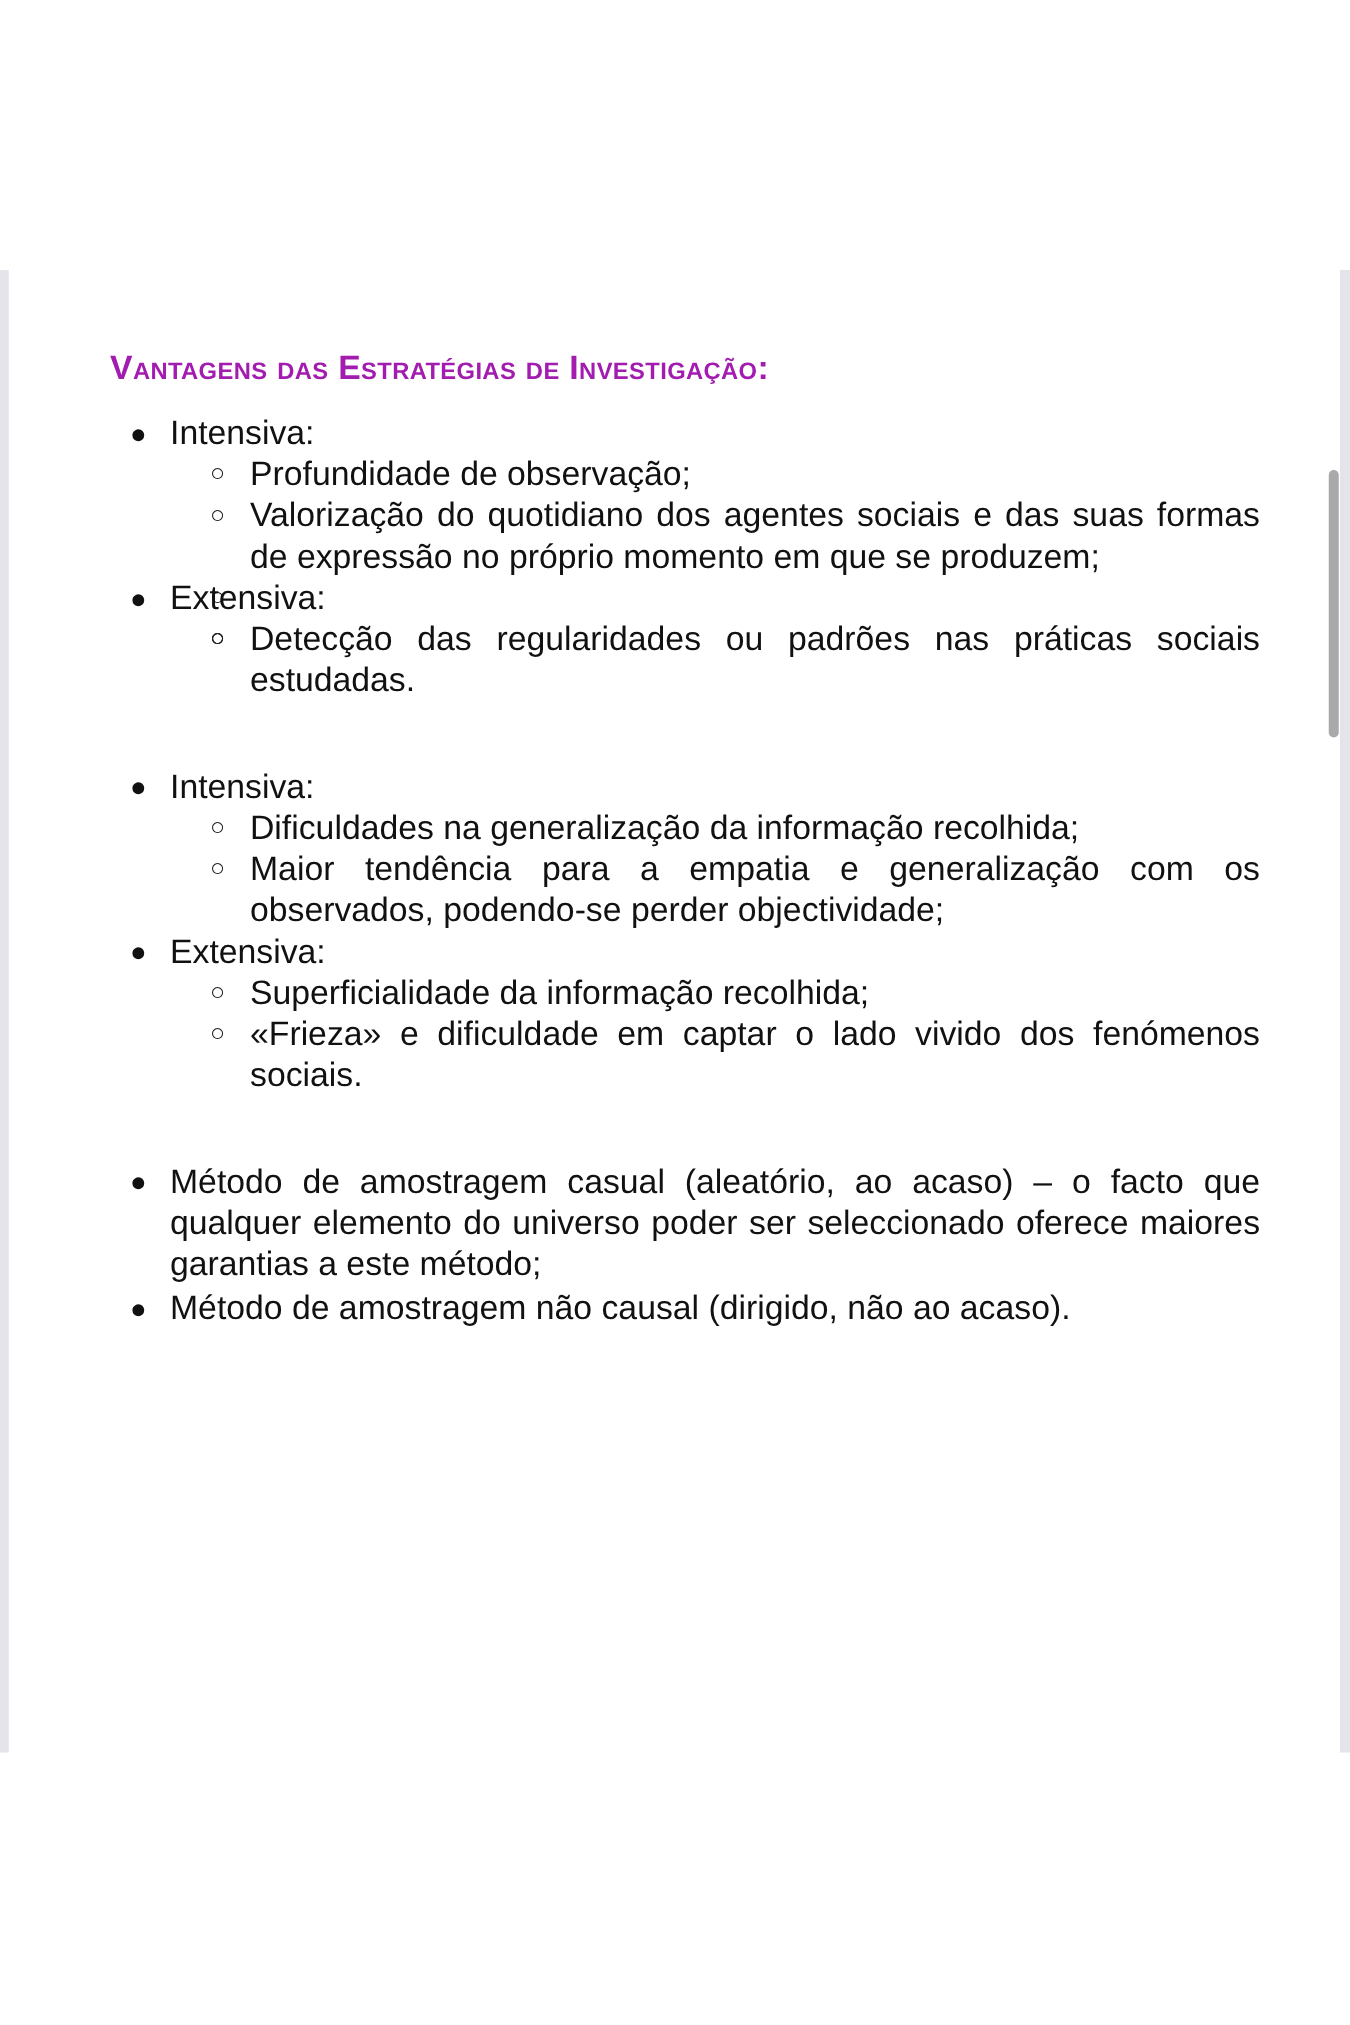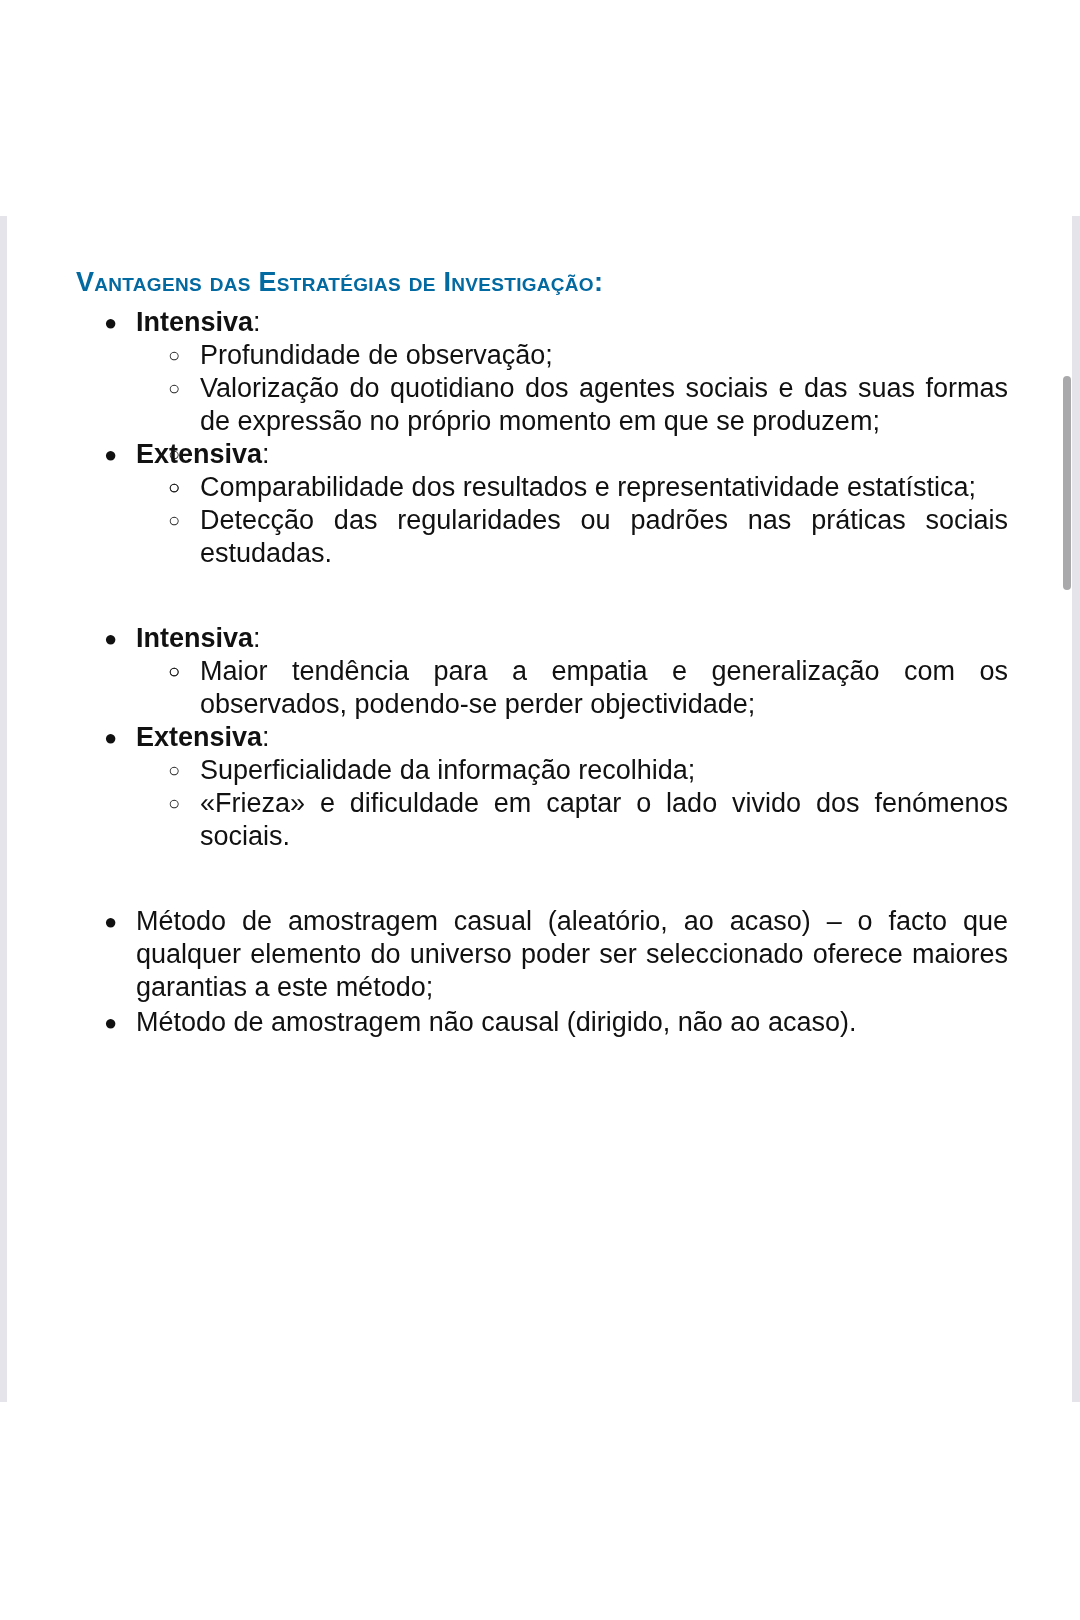--- a/index.html
+++ b/index.html
@@ -3,26 +3,26 @@
 <meta charset="utf-8">
 <style>
   html, body { margin:0; padding:0; }
   body { width:1080px; height:1620px; background:#ffffff; position:relative; overflow:hidden;
          font-family:"Liberation Sans", sans-serif; color:#111; }
   .page { position:absolute; left:0; top:216px; width:1080px; height:1186px; background:#fff; }
   .edge-left { position:absolute; left:0; top:216px; width:7px; height:1186px; background:#e4e4ea; }
   .edge-right { position:absolute; right:0; top:216px; width:8px; height:1186px; background:#e4e4ea; }
   .scroll-thumb { position:absolute; left:1063px; top:376px; width:8px; height:214px; border-radius:4px; background:#a9a9ab; }
   .content { position:absolute; left:72px; top:258px; width:936px; }
-  h2 { margin:4px; font-size:27px; font-weight:bold; color:#0369a1; font-variant:small-caps; letter-spacing:0.3px; line-height:40px; }
+  h2 { margin:16px; font-size:27px; font-weight:bold; color:#a21caf; font-variant:small-caps; letter-spacing:0.3px; line-height:40px; }
   .sec { margin-bottom:52px; }
   ul.l1 { list-style:none; margin:2px 0 0 0; padding:0 0 0 64px; }
   ul.l1 > li { position:relative; font-size:27px; line-height:33px; text-align:justify; }
   ul.l1 > li > .b1 { position:absolute; left:-32px; top:0; font-size:22px; }
-  .label { font-weight:bold; }
+  .label { font-weight:normal; }
   ul.l2 { list-style:none; margin:0; padding:0 0 0 64px; }
   ul.l2 > li { position:relative; font-size:27px; line-height:33px; text-align:justify; }
   ul.l2 > li > .b2 { position:absolute; left:-32px; top:0; font-size:20px; color:#222; }
 </style>
 </head>
 <body>
 
 <div class="page"></div>
 <div class="edge-left"></div>
 <div class="edge-right"></div>
@@ -40,34 +40,34 @@
           <li><span class="b2">○</span><span>Profundidade de observação;</span></li>
           <li><span class="b2">○</span><span>Valorização do quotidiano dos agentes sociais e das suas formas de expressão no próprio momento em que se produzem;</span></li>
           <li><span class="b2">○</span></li>
         </ul>
       </li>
       <li>
         <span class="b1">●</span>
         <span class="label">Extensiva</span><span>:</span>
         <ul class="l2">
           <li><span class="b2">○</span></li>
-          <li><span class="b2">○</span><span>Comparabilidade dos resultados e representatividade estatística;</span></li>
+          <li><span class="b2">○</span></li>
           <li><span class="b2">○</span><span>Detecção das regularidades ou padrões nas práticas sociais estudadas.</span></li>
         </ul>
       </li>
     </ul>
   </div>
 
   <div class="sec">
     <ul class="l1">
       <li>
         <span class="b1">●</span>
         <span class="label">Intensiva</span><span>:</span>
         <ul class="l2">
-          <li><span class="b2">○</span></li>
+          <li><span class="b2">○</span><span>Dificuldades na generalização da informação recolhida;</span></li>
           <li><span class="b2">○</span><span>Maior tendência para a empatia e generalização com os observados, podendo-se perder objectividade;</span></li>
         </ul>
       </li>
       <li>
         <span class="b1">●</span>
         <span class="label">Extensiva</span><span>:</span>
         <ul class="l2">
           <li><span class="b2">○</span><span>Superficialidade da informação recolhida;</span></li>
           <li><span class="b2">○</span><span>«Frieza» e dificuldade em captar o lado vivido dos fenómenos sociais.</span></li>
         </ul>

